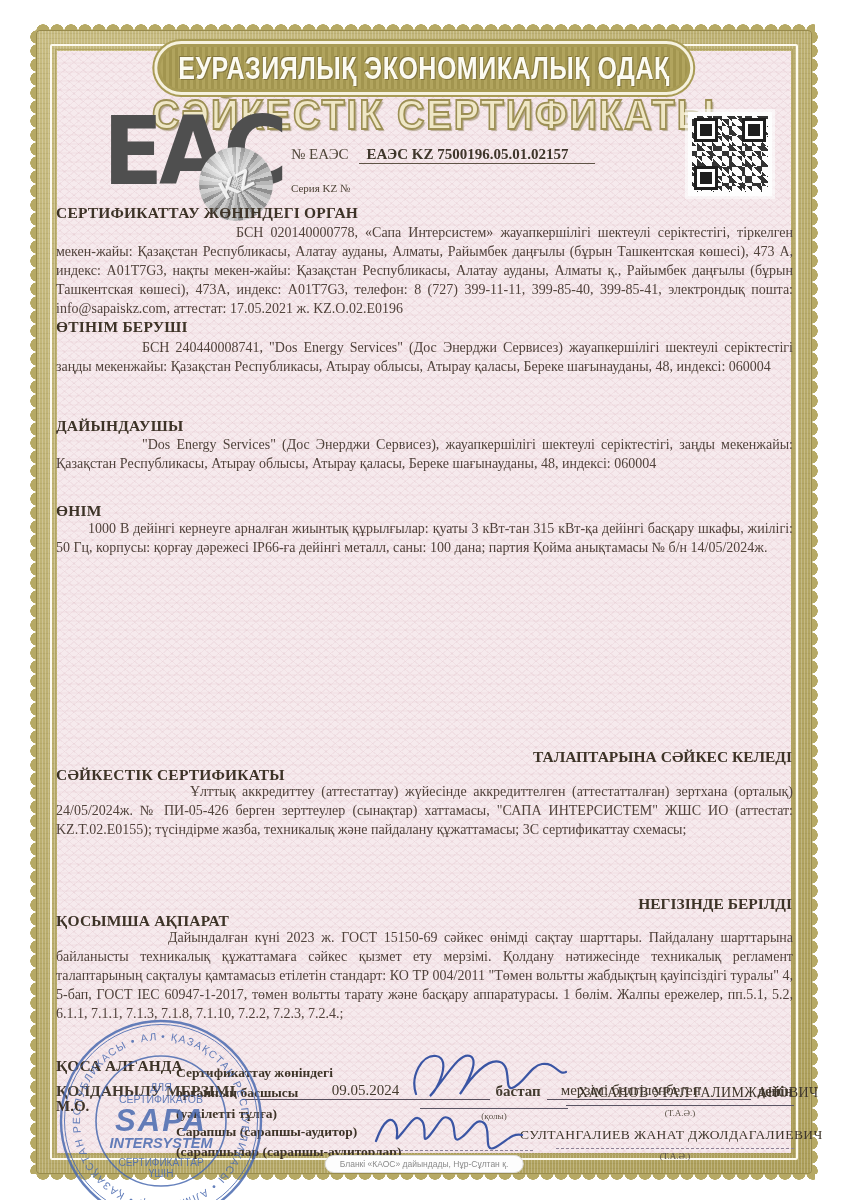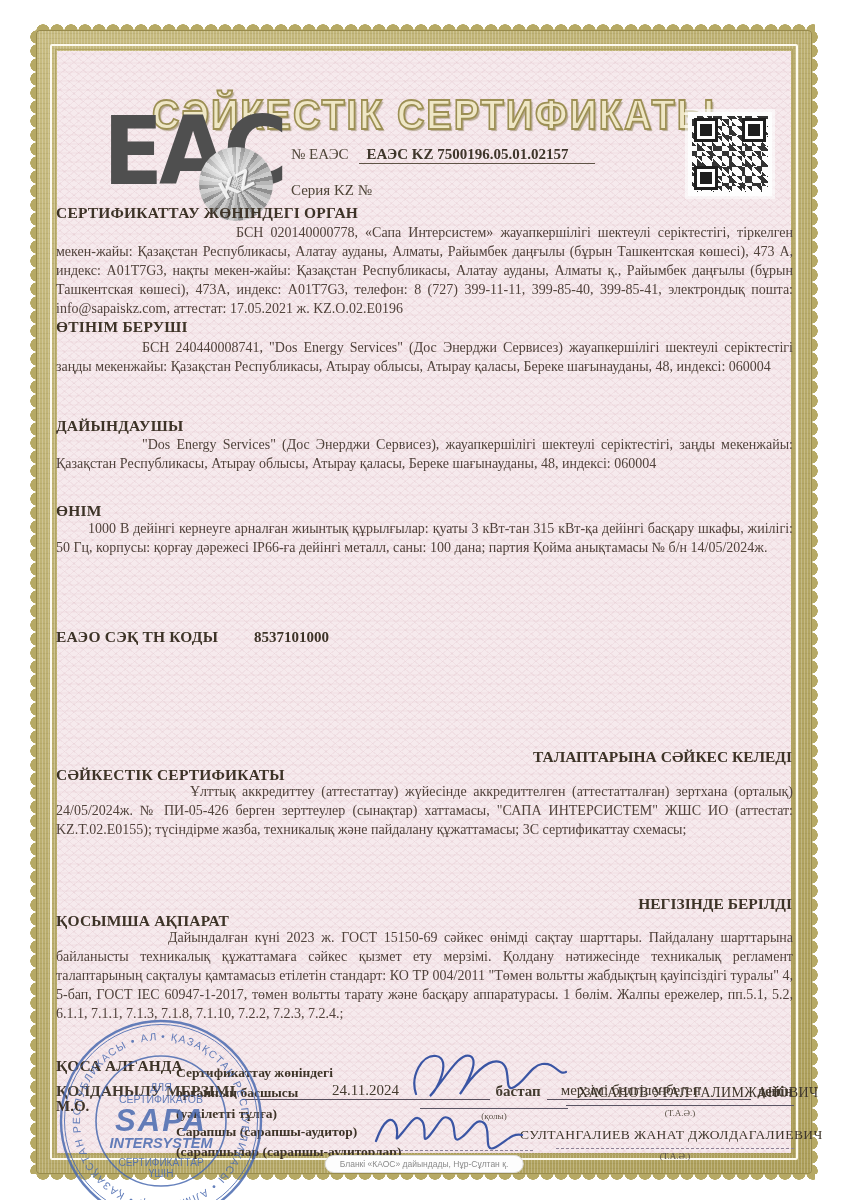--- a/index.html
+++ b/index.html
@@ -52,21 +52,21 @@
   .holo{position:absolute;left:199px;top:147px;width:74px;height:74px;border-radius:50%;z-index:3;
     background:
       radial-gradient(circle at 35% 30%,rgba(255,255,255,.75),rgba(255,255,255,0) 45%),
       repeating-conic-gradient(#cbcbcb 0 8deg,#8e8e8e 8deg 15deg,#b7b7b7 15deg 23deg);
     background-color:#a8a8a8;display:flex;align-items:center;justify-content:center;}
   .holo span{font:800 26px "Liberation Sans",sans-serif;color:rgba(255,255,255,.88);
     transform:rotate(-28deg);text-shadow:1px 1px 1px #777;}
   .num-row{position:absolute;left:291px;top:146px;z-index:3;font-size:15px;color:#4e4437;}
   .num-row .lbl{margin-right:10px;}
   .num-val{font-weight:bold;border-bottom:1.5px solid #5f5447;padding:0 26px 1px 8px;color:#3f362b;}
-  .ser-row{position:absolute;left:291px;top:182px;z-index:3;font-size:15px;color:#4e4437;}
+  .ser-row{position:absolute;left:291px;top:182px;z-index:3;font-size:11px;color:#4e4437;}
   .serial{position:absolute;left:394px;top:167px;z-index:3;
     font:400 30px "DejaVu Sans Mono",monospace;color:#d2473d;letter-spacing:5px;opacity:.9;}
   .qr{position:absolute;left:688px;top:112px;width:84px;height:84px;background:#fdfdfd;
     padding:0;z-index:3;box-shadow:0 0 0 3px rgba(253,253,253,.6);}
   .qr-pat{position:absolute;inset:4px;
     background-image:
       linear-gradient(45deg,#1e1e1e 25%,transparent 25%,transparent 75%,#1e1e1e 75%),
       linear-gradient(45deg,#1e1e1e 25%,transparent 25%,transparent 75%,#1e1e1e 75%);
     background-size:10px 10px,16px 16px;background-position:0 0,5px 3px;opacity:.9;}
   .fp{position:absolute;width:18px;height:18px;border:3px solid #1e1e1e;background:#fff;z-index:4;}
@@ -110,20 +110,23 @@
 
 <div class="page">
 
   <div class="sc sc-top"></div>
   <div class="sc sc-bottom"></div>
   <div class="sc sc-left"></div>
   <div class="sc sc-right"></div>
   <div class="frame"></div>
   <div class="paper"></div>
 
+  <div class="banner">
+    <span>ЕУРАЗИЯЛЫҚ ЭКОНОМИКАЛЫҚ ОДАҚ</span>
+  </div>
   <div class="cert-title">СӘЙКЕСТІК СЕРТИФИКАТЫ</div>
   <div class="eac">ЕАС</div>
   <div class="holo">
     <span>KZ</span>
   </div>
   <div class="num-row">
     <span class="lbl">№ ЕАЭС</span><span class="num-val">ЕАЭС KZ 7500196.05.01.02157</span>
   </div>
   <div class="ser-row">Серия KZ №</div>
   <div class="qr">
@@ -138,36 +141,32 @@
 
   <div class="h" style="top:318px">ӨТІНІМ БЕРУШІ</div>
   <div class="p" style="top:338px;text-indent:86px">БСН 240440008741, "Dos Energy Services" (Дос Энерджи Сервисез) жауапкершілігі шектеулі серіктестігі заңды мекенжайы: Қазақстан Республикасы, Атырау облысы, Атырау қаласы, Береке шағынауданы, 48, индексі: 060004</div>
 
   <div class="h" style="top:417px">ДАЙЫНДАУШЫ</div>
   <div class="p" style="top:435px;text-indent:86px">"Dos Energy Services" (Дос Энерджи Сервисез), жауапкершілігі шектеулі серіктестігі, заңды мекенжайы: Қазақстан Республикасы, Атырау облысы, Атырау қаласы, Береке шағынауданы, 48, индексі: 060004</div>
 
   <div class="h" style="top:502px">ӨНІМ</div>
   <div class="p" style="top:519px;text-indent:32px">1000 В дейінгі кернеуге арналған жиынтық құрылғылар: қуаты 3 кВт-тан 315 кВт-қа дейінгі басқару шкафы, жиілігі: 50 Гц, корпусы: қорғау дәрежесі IP66-ға дейінгі металл, саны: 100 дана; партия Қойма анықтамасы № б/н 14/05/2024ж.</div>
 
-  <div class="tn-row">
-    <span class="h" style="position:static">ЕАЭО СЭҚ ТН КОДЫ</span>
-    <span class="code">8537101000</span>
-  </div>
 
   <div class="h-r" style="top:748px">ТАЛАПТАРЫНА СӘЙКЕС КЕЛЕДІ</div>
   <div class="h" style="top:766px">СӘЙКЕСТІК СЕРТИФИКАТЫ</div>
   <div class="p" style="top:782px;text-indent:134px">Ұлттық аккредиттеу (аттестаттау) жүйесінде аккредиттелген (аттестатталған) зертхана (орталық) 24/05/2024ж. № ПИ-05-426 берген зерттеулер (сынақтар) хаттамасы, "САПА ИНТЕРСИСТЕМ" ЖШС ИО (аттестат: KZ.T.02.E0155); түсіндірме жазба, техникалық және пайдалану құжаттамасы; 3С сертификаттау схемасы;</div>
 
   <div class="h-r" style="top:895px">НЕГІЗІНДЕ БЕРІЛДІ</div>
   <div class="h" style="top:912px">ҚОСЫМША АҚПАРАТ</div>
   <div class="p" style="top:928px;text-indent:112px">Дайындалған күні 2023 ж. ГОСТ 15150-69 сәйкес өнімді сақтау шарттары. Пайдалану шарттарына байланысты техникалық құжаттамаға сәйкес қызмет ету мерзімі. Қолдану нәтижесінде техникалық регламент талаптарының сақталуы қамтамасыз етілетін стандарт: КО ТР 004/2011 "Төмен вольтты жабдықтың қауіпсіздігі туралы" 4, 5-бап, ГОСТ IEC 60947-1-2017, төмен вольтты тарату және басқару аппаратурасы. 1 бөлім. Жалпы ережелер, пп.5.1, 5.2, 6.1.1, 7.1.1, 7.1.3, 7.1.8, 7.1.10, 7.2.2, 7.2.3, 7.2.4.;</div>
 
   <div class="validity">
     <span class="vl">ҚОЛДАНЫЛУ МЕРЗІМІ</span>
-    <span class="uline date-line">24.11.2024</span>
+    <span class="uline date-line">09.05.2024</span>
     <span class="bold-w">бастап</span>
     <span class="uline exp-line">мерзімі белгіленбеген</span>
     <span class="bold-w">дейін</span>
   </div>
   <div class="including">ҚОСА АЛҒАНДА</div>
   <div class="mo">М.О.</div>
 
   <div class="role role1">Сертификаттау жөніндегі органның басшысы (уәкілетті тұлға)</div>
   <svg class="sig" style="left:408px;top:1046px" width="165" height="62" viewBox="0 0 165 62">
     <path d="M8,48 C2,30 14,8 28,10 C44,12 30,44 22,50 C40,28 52,6 62,10 C72,14 58,40 52,48 C64,30 80,12 92,16 C104,20 96,44 104,42 C116,38 122,20 134,18 C148,16 150,30 158,26" fill="none" stroke="#3a55a4" stroke-width="2.2" stroke-linecap="round"></path>

